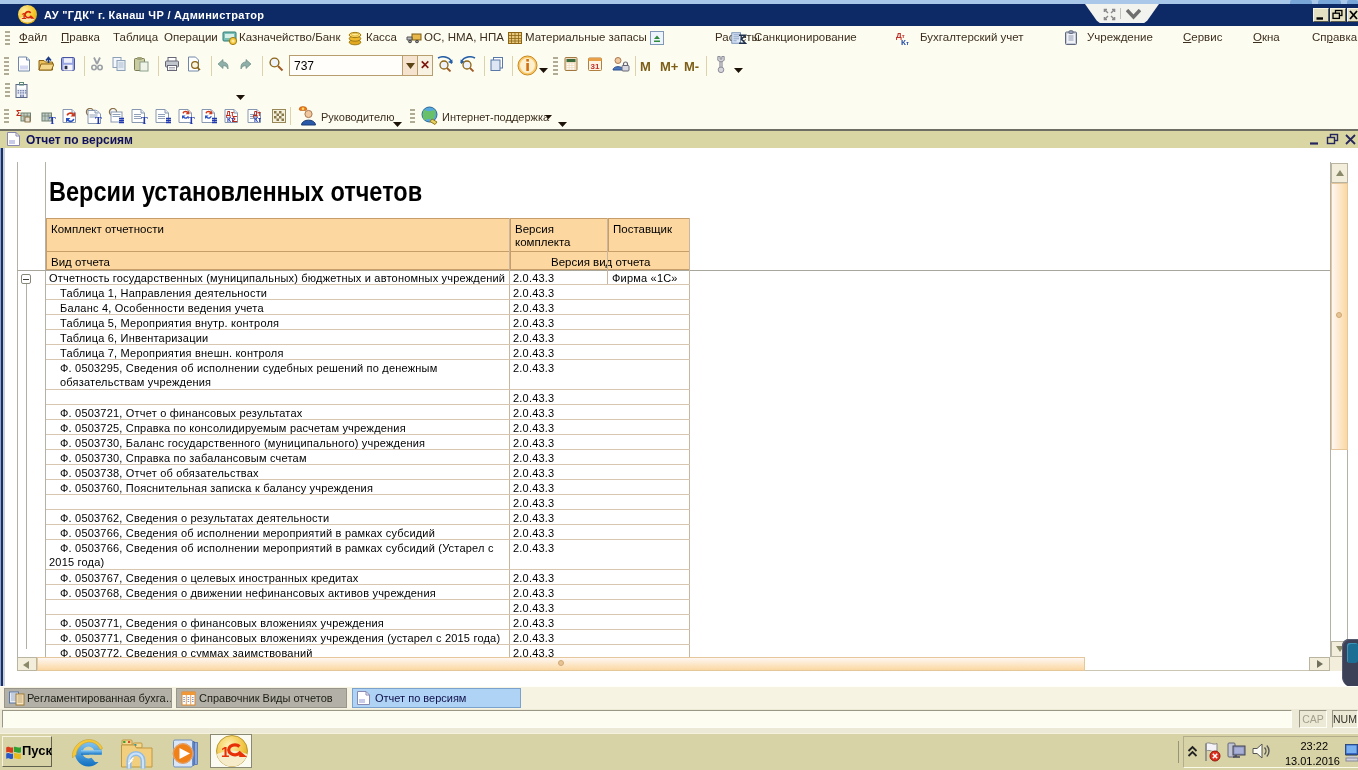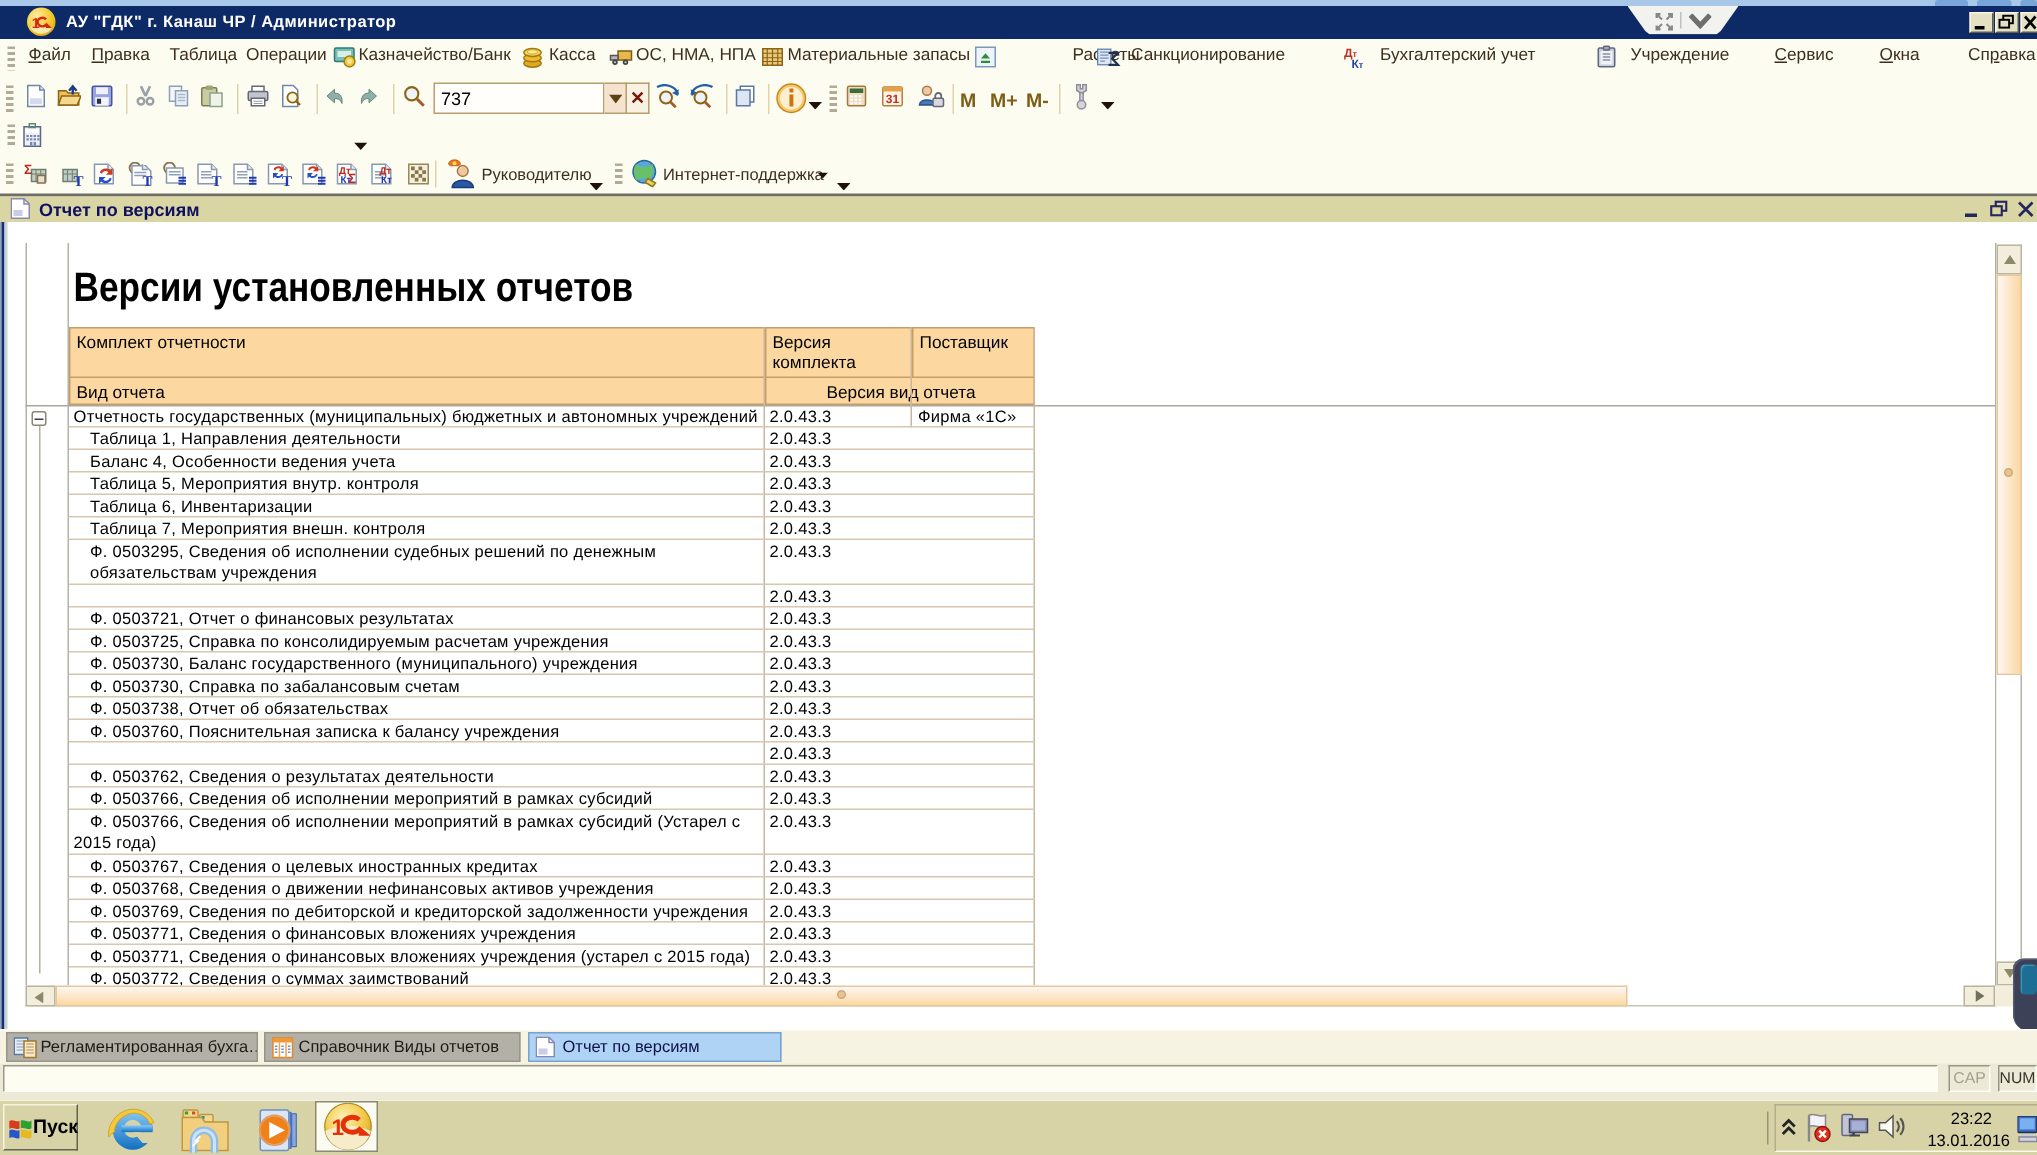--- a/index.html
+++ b/index.html
@@ -282,21 +282,20 @@
   </div>
 <div class="abs tr" style="top:570px;height:15px;">
     <span class="c1 ind">Ф. 0503767, Сведения о целевых иностранных кредитах</span>
     <span class="c2">2.0.43.3</span>
   </div>
 <div class="abs tr" style="top:585px;height:15px;">
     <span class="c1 ind">Ф. 0503768, Сведения о движении нефинансовых активов  учреждения</span>
     <span class="c2">2.0.43.3</span>
   </div>
 <div class="abs tr" style="top:600px;height:15px;">
-    <span class="c1 ind">Ф. 0503769, Сведения по дебиторской и кредиторской задолженности учреждения</span>
     <span class="c2">2.0.43.3</span>
   </div>
 <div class="abs tr" style="top:615px;height:15px;">
     <span class="c1 ind">Ф. 0503771, Сведения о финансовых вложениях учреждения</span>
     <span class="c2">2.0.43.3</span>
   </div>
 <div class="abs tr" style="top:630px;height:15px;">
     <span class="c1 ind">Ф. 0503771, Сведения о финансовых вложениях учреждения (устарел с 2015 года)</span>
     <span class="c2">2.0.43.3</span>
   </div>

